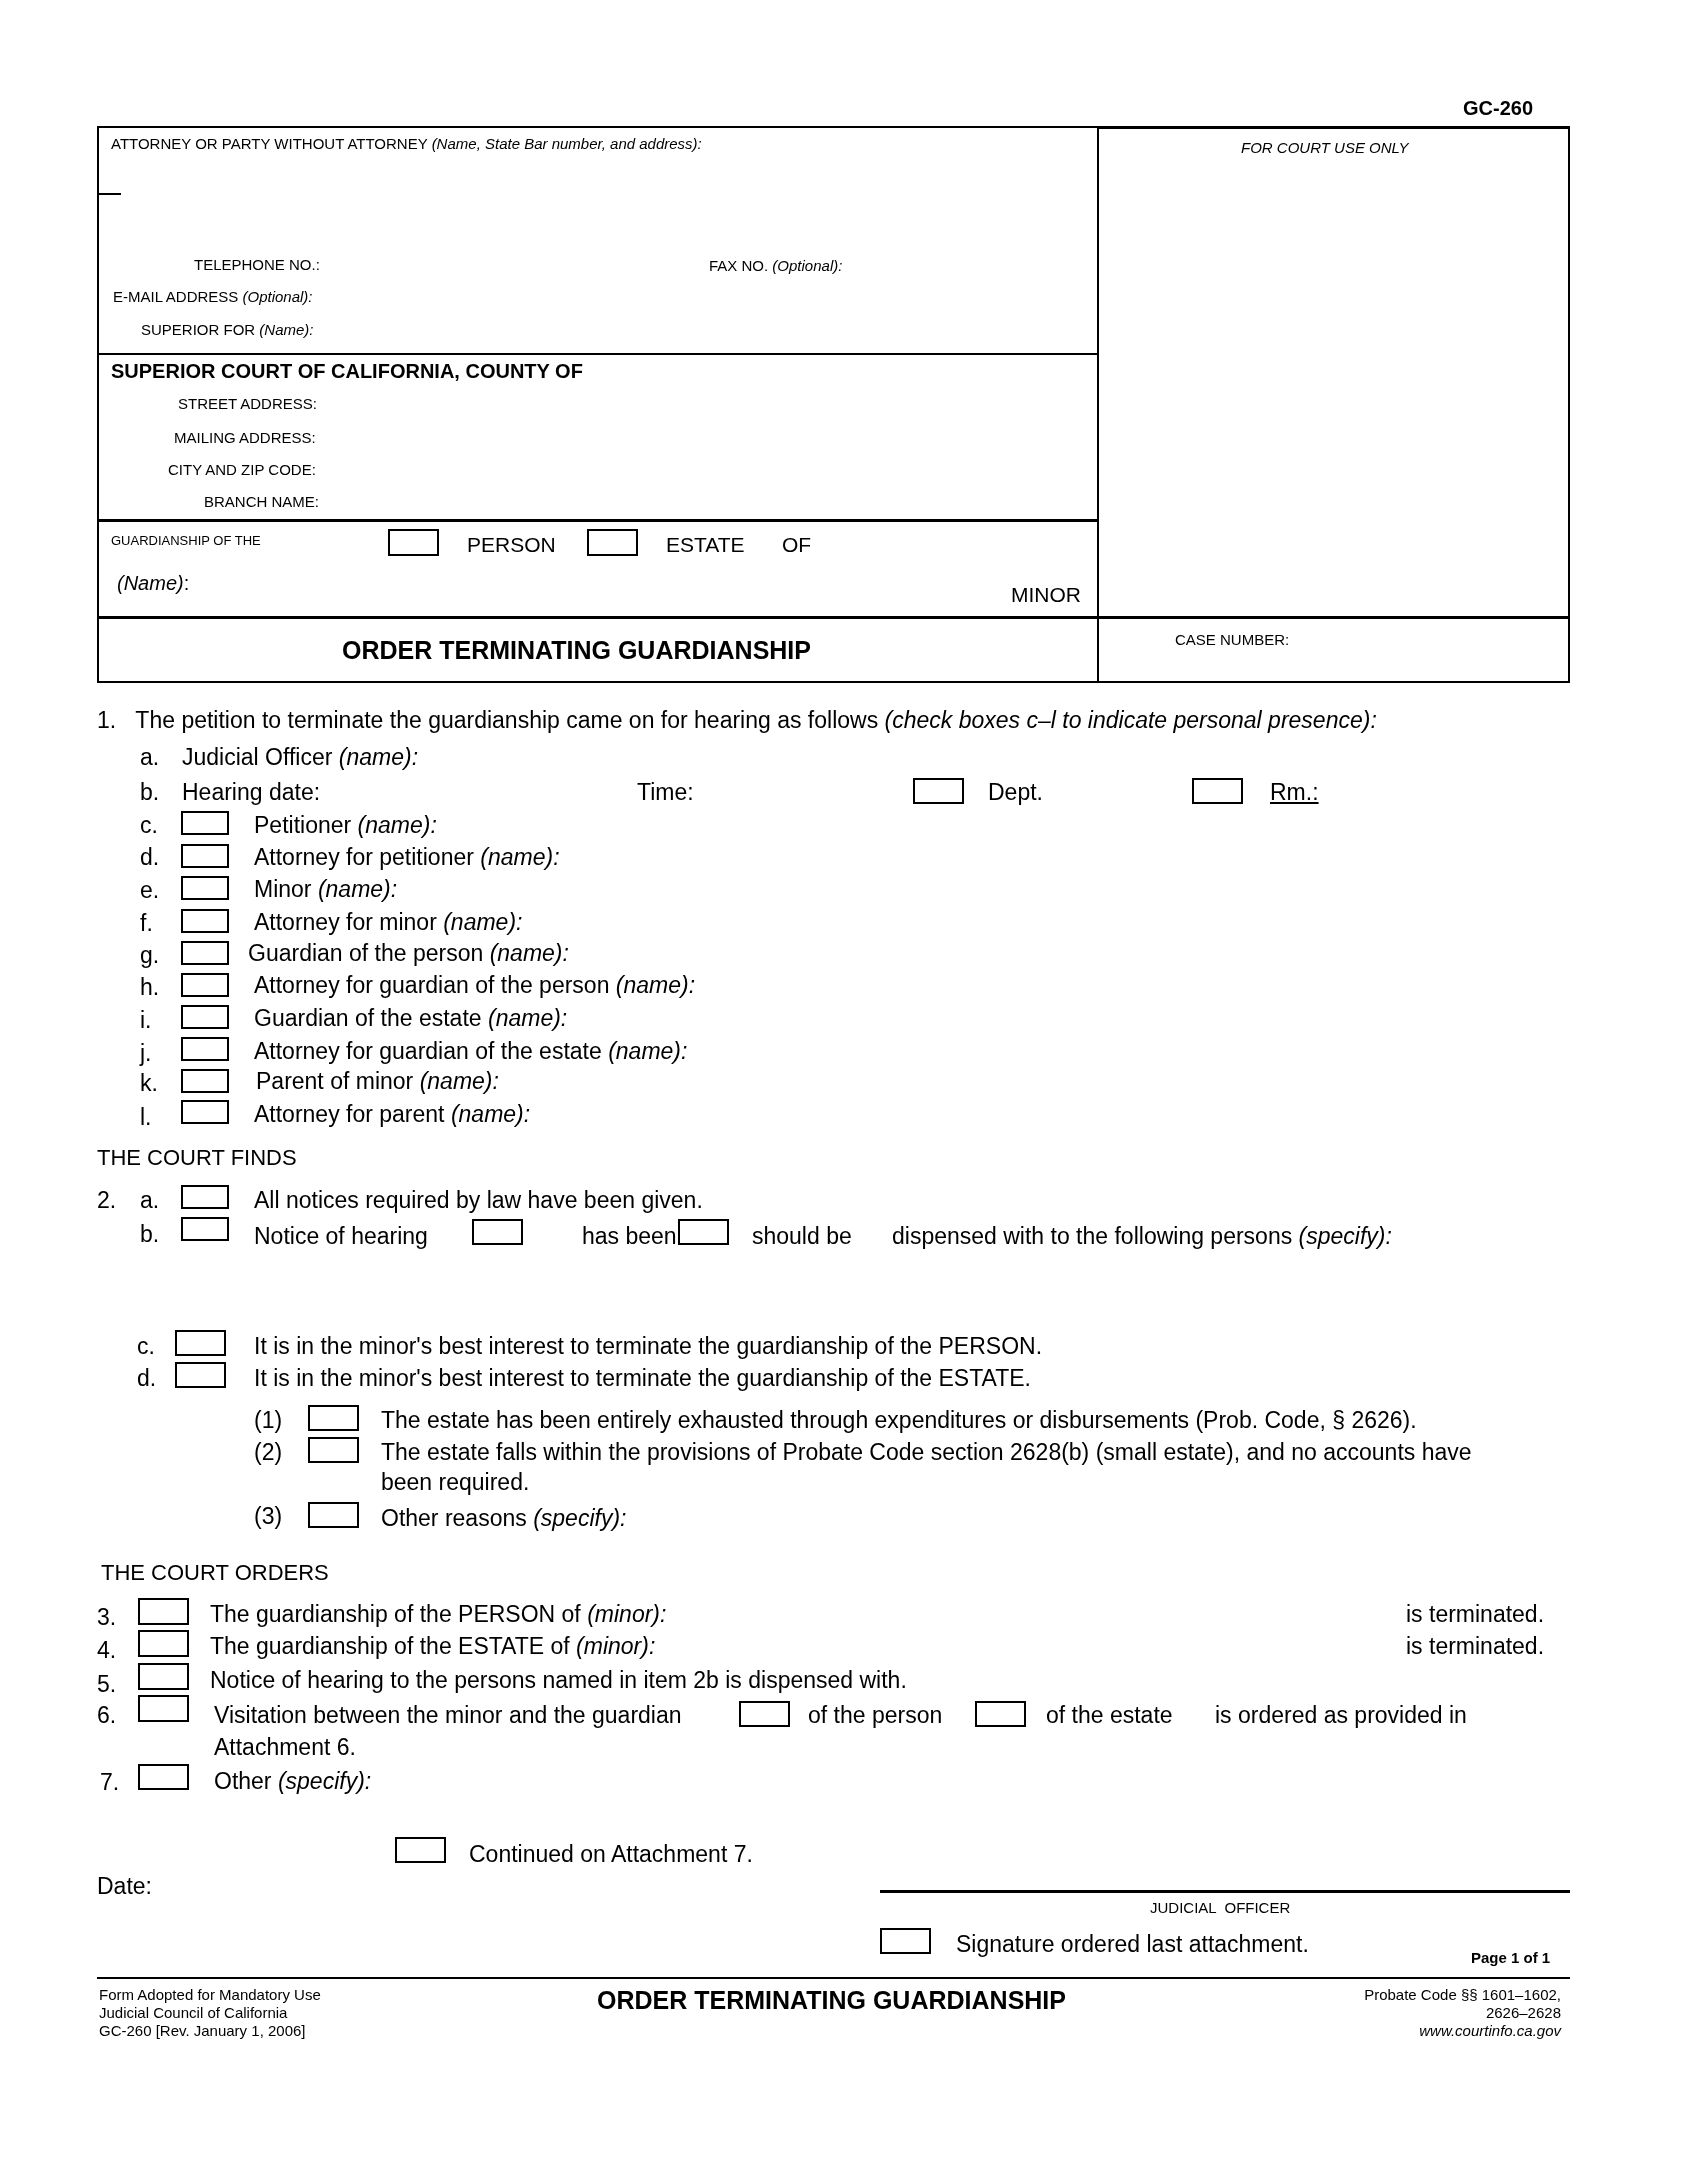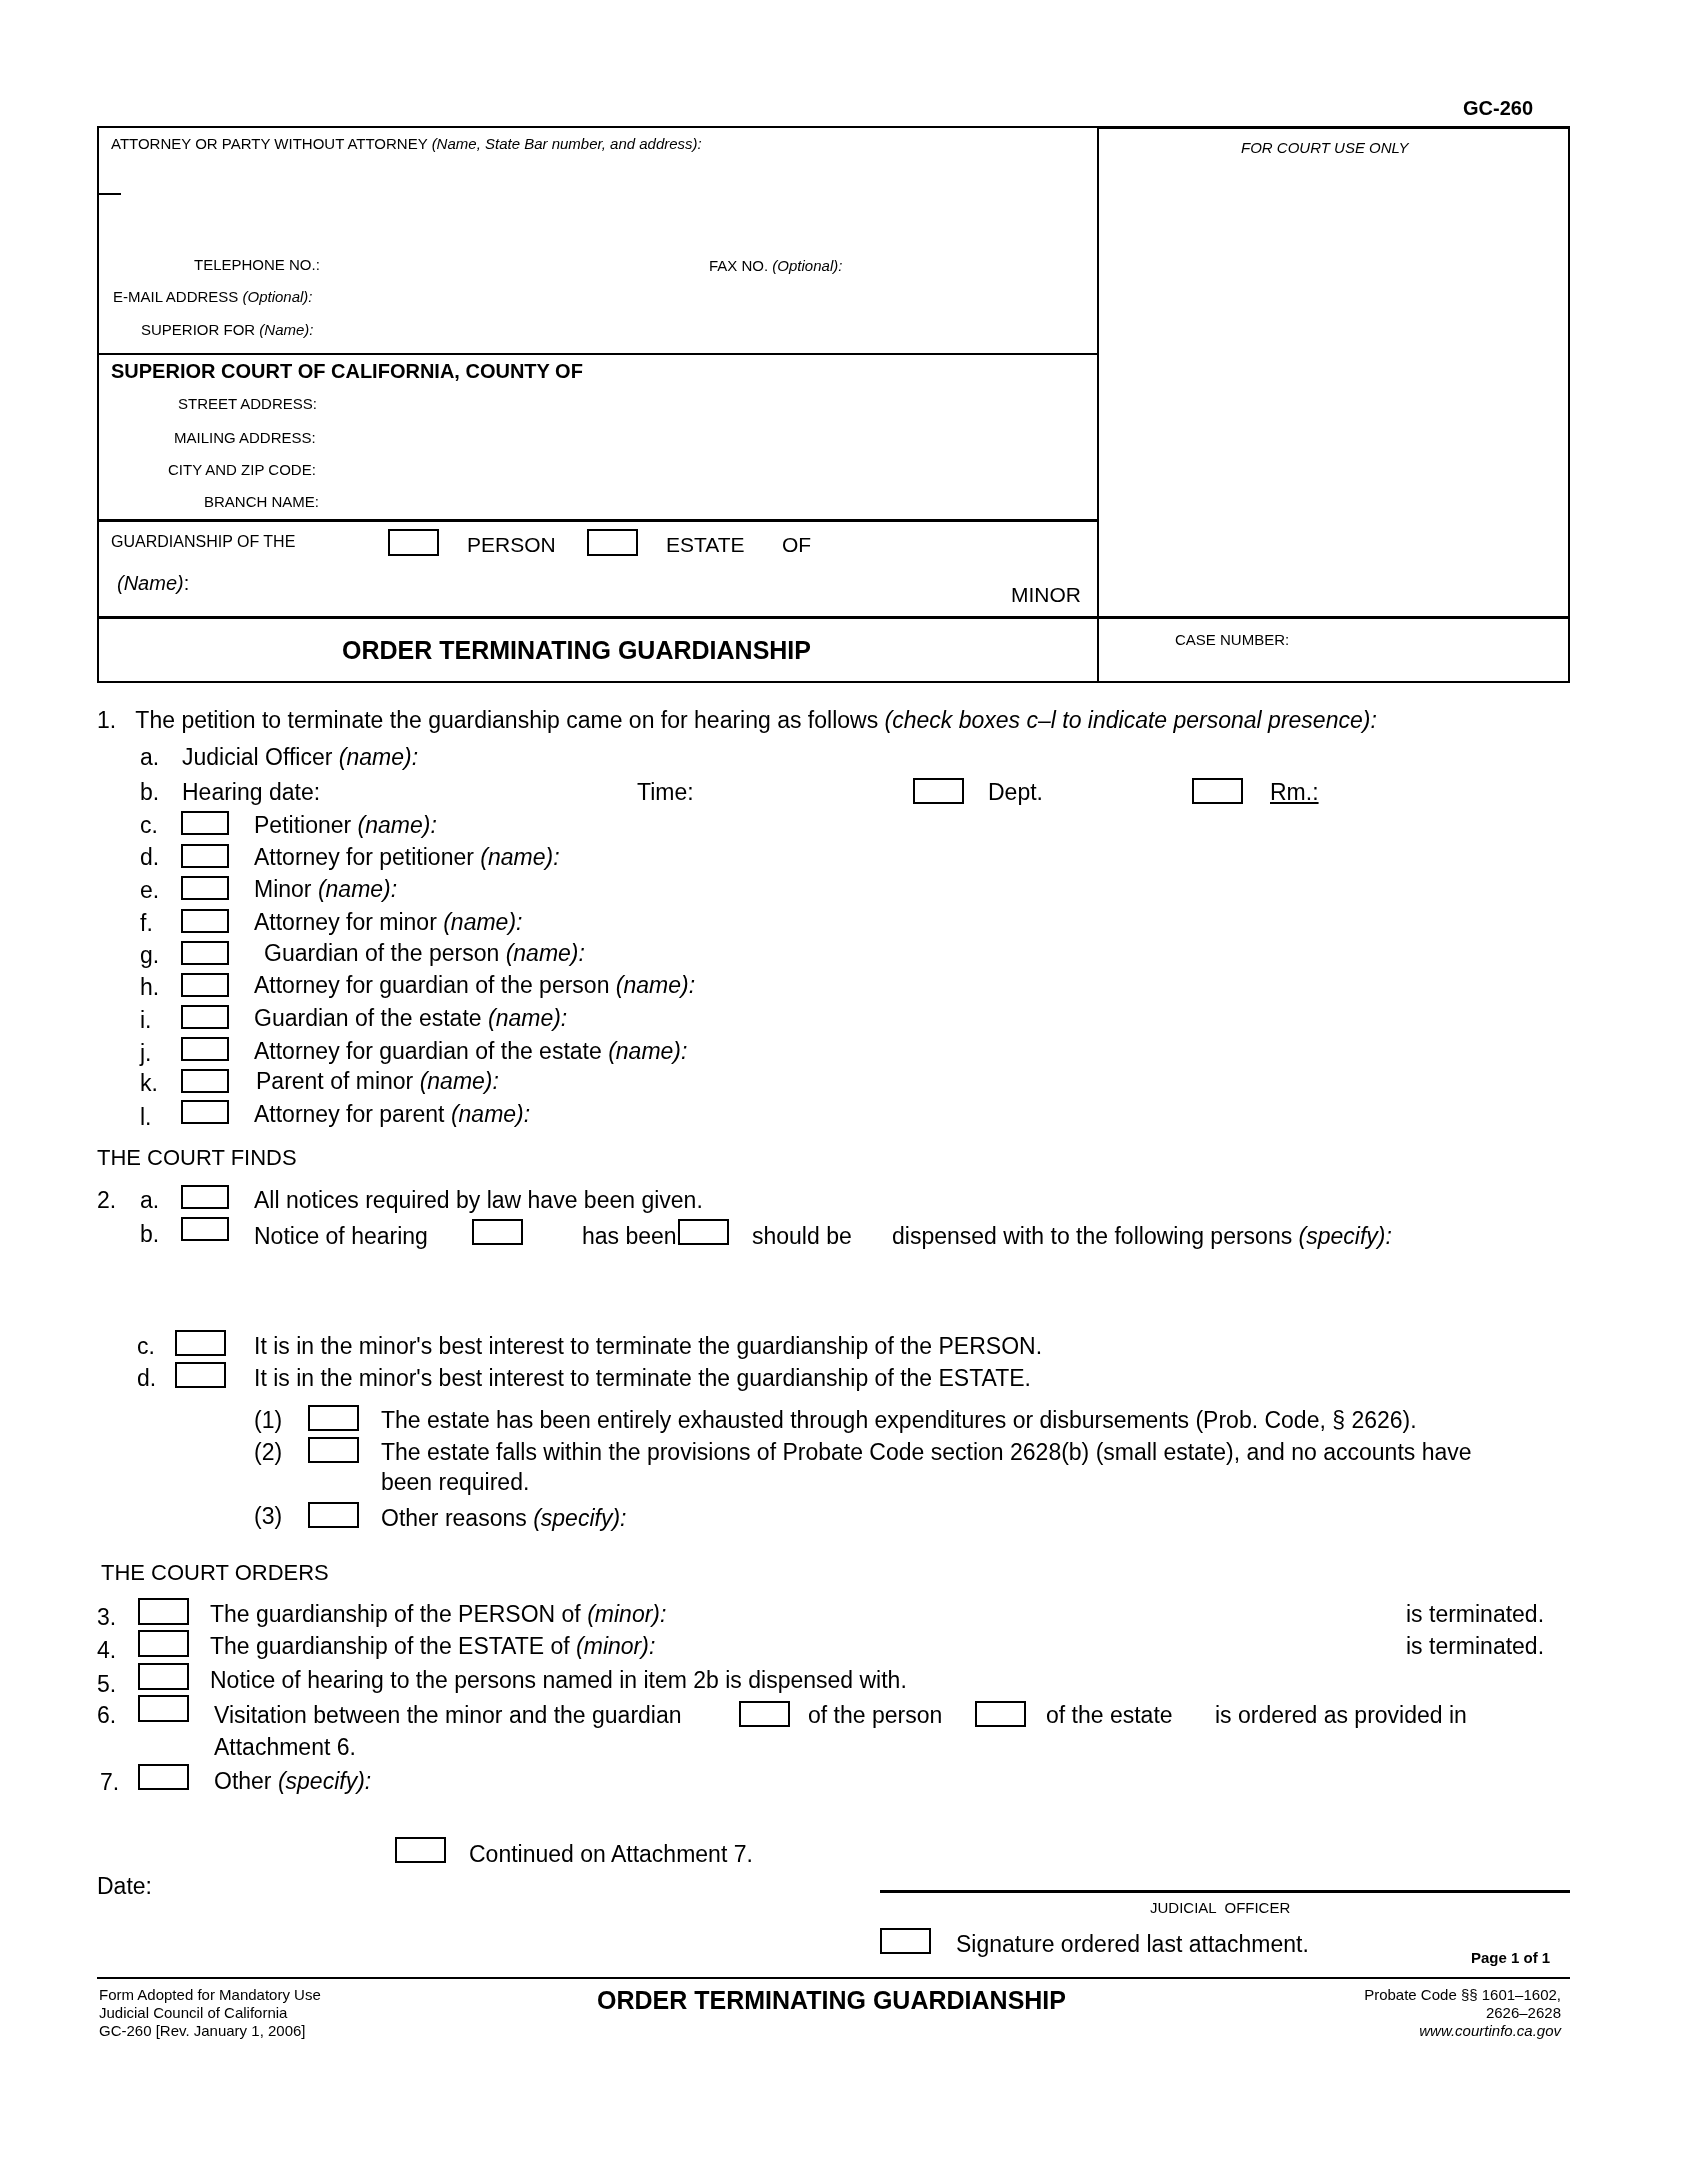--- a/index.html
+++ b/index.html
@@ -43,21 +43,21 @@
 <div class="abs sm" style="left:141px;top:321px;">
   <span>SUPERIOR FOR</span> <span class="it">(Name):</span>
 </div>
 
 <div class="abs b" style="left:111px;top:360px;font-size:20px;">SUPERIOR COURT OF CALIFORNIA, COUNTY OF</div>
 <div class="abs sm" style="left:178px;top:395px;">STREET ADDRESS:</div>
 <div class="abs sm" style="left:174px;top:429px;">MAILING ADDRESS:</div>
 <div class="abs sm" style="left:168px;top:461px;">CITY AND ZIP CODE:</div>
 <div class="abs sm" style="left:204px;top:493px;">BRANCH NAME:</div>
 
-<div class="abs" style="left:111px;top:533px;font-size:16px;">GUARDIANSHIP OF THE</div>
+<div class="abs" style="left:111px;top:533px;font-size:13px;">GUARDIANSHIP OF THE</div>
 <div class="cb" style="left:388px;top:529px;width:51px;height:27px;"></div>
 <div class="abs" style="left:467px;top:533px;font-size:21px;">PERSON</div>
 <div class="cb" style="left:587px;top:529px;width:51px;height:27px;"></div>
 <div class="abs" style="left:666px;top:533px;font-size:21px;">ESTATE</div>
 <div class="abs" style="left:782px;top:533px;font-size:21px;">OF</div>
 <div class="abs" style="left:117px;top:572px;font-size:20px;">
   <span class="it">(Name)</span><span>:</span>
 </div>
 <div class="abs" style="left:1011px;top:583px;font-size:21px;">MINOR</div>
 
@@ -93,21 +93,21 @@
   <div class="abs md" style="left:140px;top:877px;">e.</div>
   <div class="cb" style="left:181px;top:876px;"></div>
   <div class="abs md" style="left:254px;top:876px;"><span>Minor</span> <span class="it">(name):</span></div>
 
   <div class="abs md" style="left:140px;top:910px;">f.</div>
   <div class="cb" style="left:181px;top:909px;"></div>
   <div class="abs md" style="left:254px;top:909px;"><span>Attorney for minor</span> <span class="it">(name):</span></div>
 
   <div class="abs md" style="left:140px;top:942px;">g.</div>
   <div class="cb" style="left:181px;top:941px;"></div>
-  <div class="abs md" style="left:264px;top:940px;"><span>Guardian of the person</span> <span class="it">(name):</span></div>
+  <div class="abs md" style="left:248px;top:940px;"><span>Guardian of the person</span> <span class="it">(name):</span></div>
 
   <div class="abs md" style="left:140px;top:974px;">h.</div>
   <div class="cb" style="left:181px;top:973px;"></div>
   <div class="abs md" style="left:254px;top:972px;"><span>Attorney for guardian of the person</span> <span class="it">(name):</span></div>
 
   <div class="abs md" style="left:140px;top:1007px;">i.</div>
   <div class="cb" style="left:181px;top:1005px;"></div>
   <div class="abs md" style="left:254px;top:1005px;"><span>Guardian of the estate</span> <span class="it">(name):</span></div>
 
   <div class="abs md" style="left:140px;top:1040px;">j.</div>

